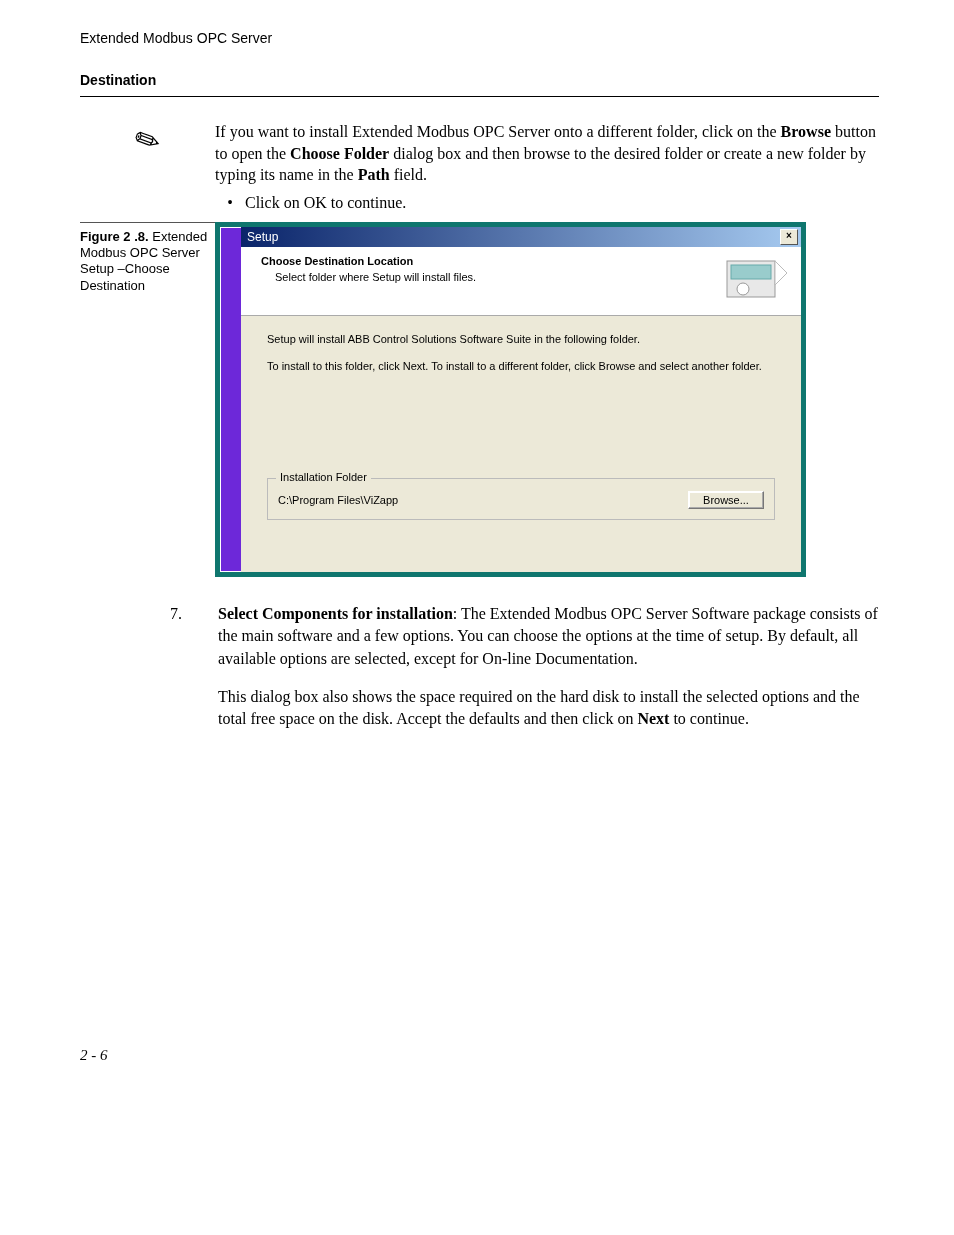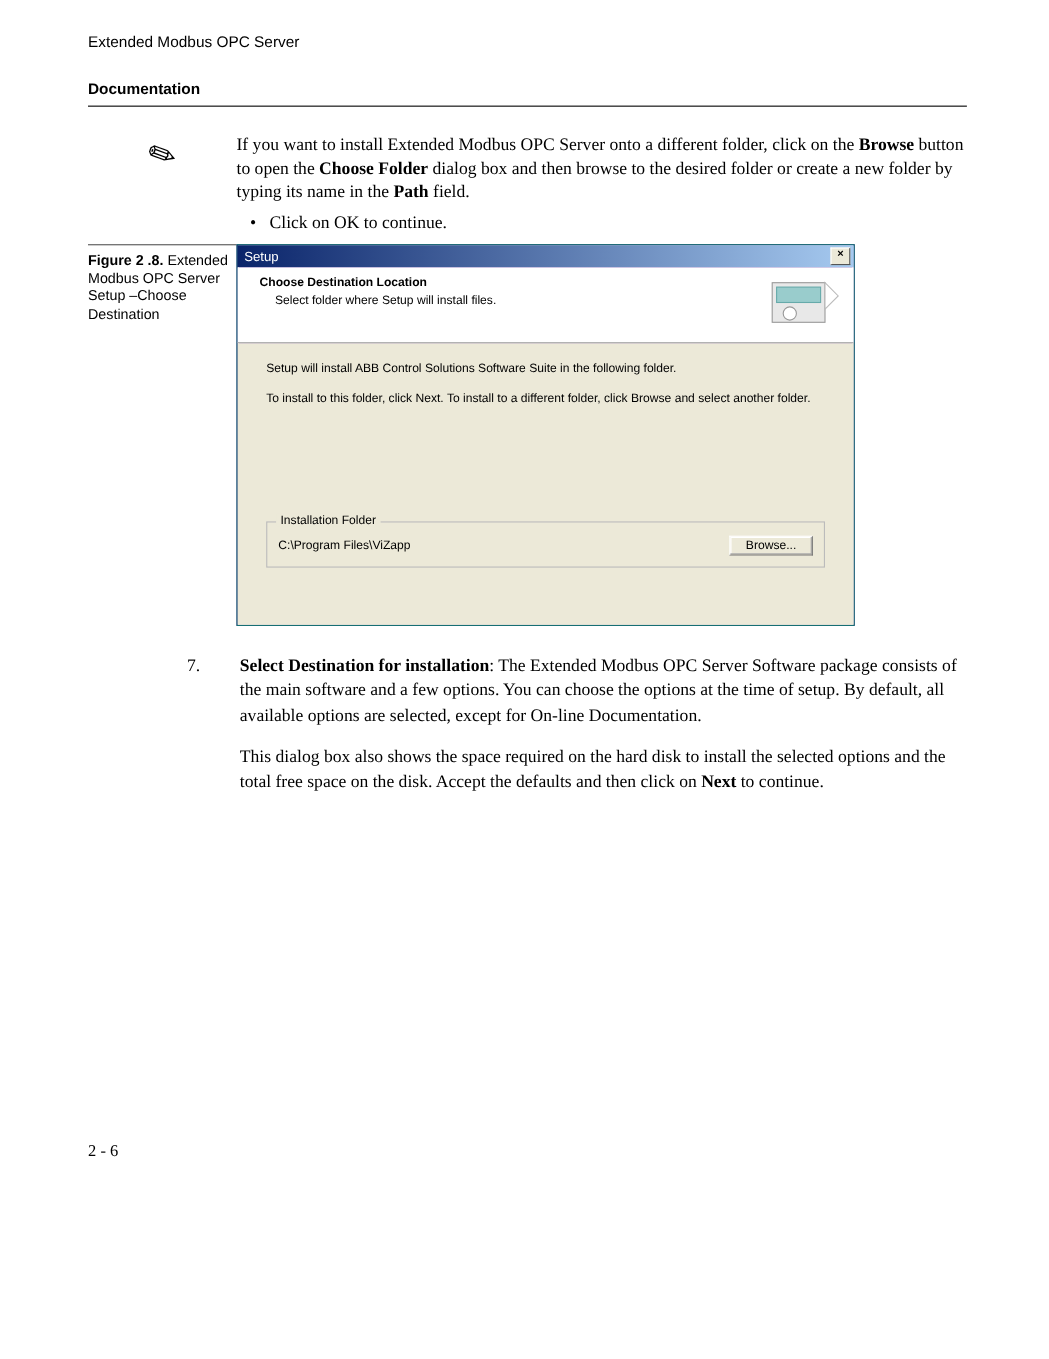--- a/index.html
+++ b/index.html
@@ -68,26 +68,27 @@
     border-top: 1px solid #555;
     padding-top: 6px;
   }
   .figure-caption-col .fig-num { font-weight: bold; }
   .figure-image-col {
     flex: 1;
   }
   
   .dialog {
     width: 560px;
-    border: 1px solid #0f766e;
+    border: 5px solid #0f766e;
     font-family: "Tahoma","MS Sans Serif",Arial,sans-serif;
     font-size: 11px;
-    background: #4c1d95;
+    background: #6d28d9;
     color: #000;
     box-shadow: 0 0 0 1px #fff inset;
+    padding-left: 21px;
   }
   .titlebar {
     background: linear-gradient(to right, #0a246a, #a6caf0);
     color: #fff;
     display: flex;
     justify-content: space-between;
     align-items: center;
     padding: 2px 3px 2px 6px;
     font-size: 12px;
   }
@@ -178,28 +179,29 @@
   .step-num-col {
     width:48px; flex:0 0 48px;
     padding-left:90px;
     box-sizing:content-box;
   }
   .step-text-col { flex:1; }
   .step-row .step-num-col { text-align:left; }
   .para { margin-bottom:16px; }
   .page-footer {
     margin-top: 300px;
+    font-style: italic;
     font-size: 15px;
   }
 </style>
 </head>
 <body>
 
 <div class="doc-header">Extended Modbus OPC Server</div>
-<div class="section-label">Documentation</div>
+<div class="section-label">Destination</div>
 <hr class="rule">
 
 <div class="note-row">
   <div class="note-icon-col">
     <span class="note-icon">✎</span>
   </div>
   <div class="note-text-col">
     <span>If you want to install Extended Modbus OPC Server onto a different folder, click on the </span><b>Browse</b><span> button to open the </span><b>Choose Folder</b><span> dialog box and then browse to the desired folder or create a new folder by typing its name in the </span><b>Path</b><span> field.</span>
   </div>
 </div>
@@ -247,21 +249,21 @@
         </div>
       </div>
     </div>
   </div>
 </div>
 
 <div class="step-row">
   <div class="step-num-col">7.</div>
   <div class="step-text-col">
     <div class="para">
-      <b>Select Destination for installation</b><span>: The Extended Modbus OPC Server Software package consists of the main software and a few options. You can choose the options at the time of setup. By default, all available options are selected, except for On-line Documentation.</span>
+      <b>Select Components for installation</b><span>: The Extended Modbus OPC Server Software package consists of the main software and a few options. You can choose the options at the time of setup. By default, all available options are selected, except for On-line Documentation.</span>
     </div>
     <div class="para">
       <span>This dialog box also shows the space required on the hard disk to install the selected options and the total free space on the disk. Accept the defaults and then click on </span><b>Next</b><span> to continue.</span>
     </div>
   </div>
 </div>
 
 <div class="page-footer">2 - 6</div>
 
 </body></html>

